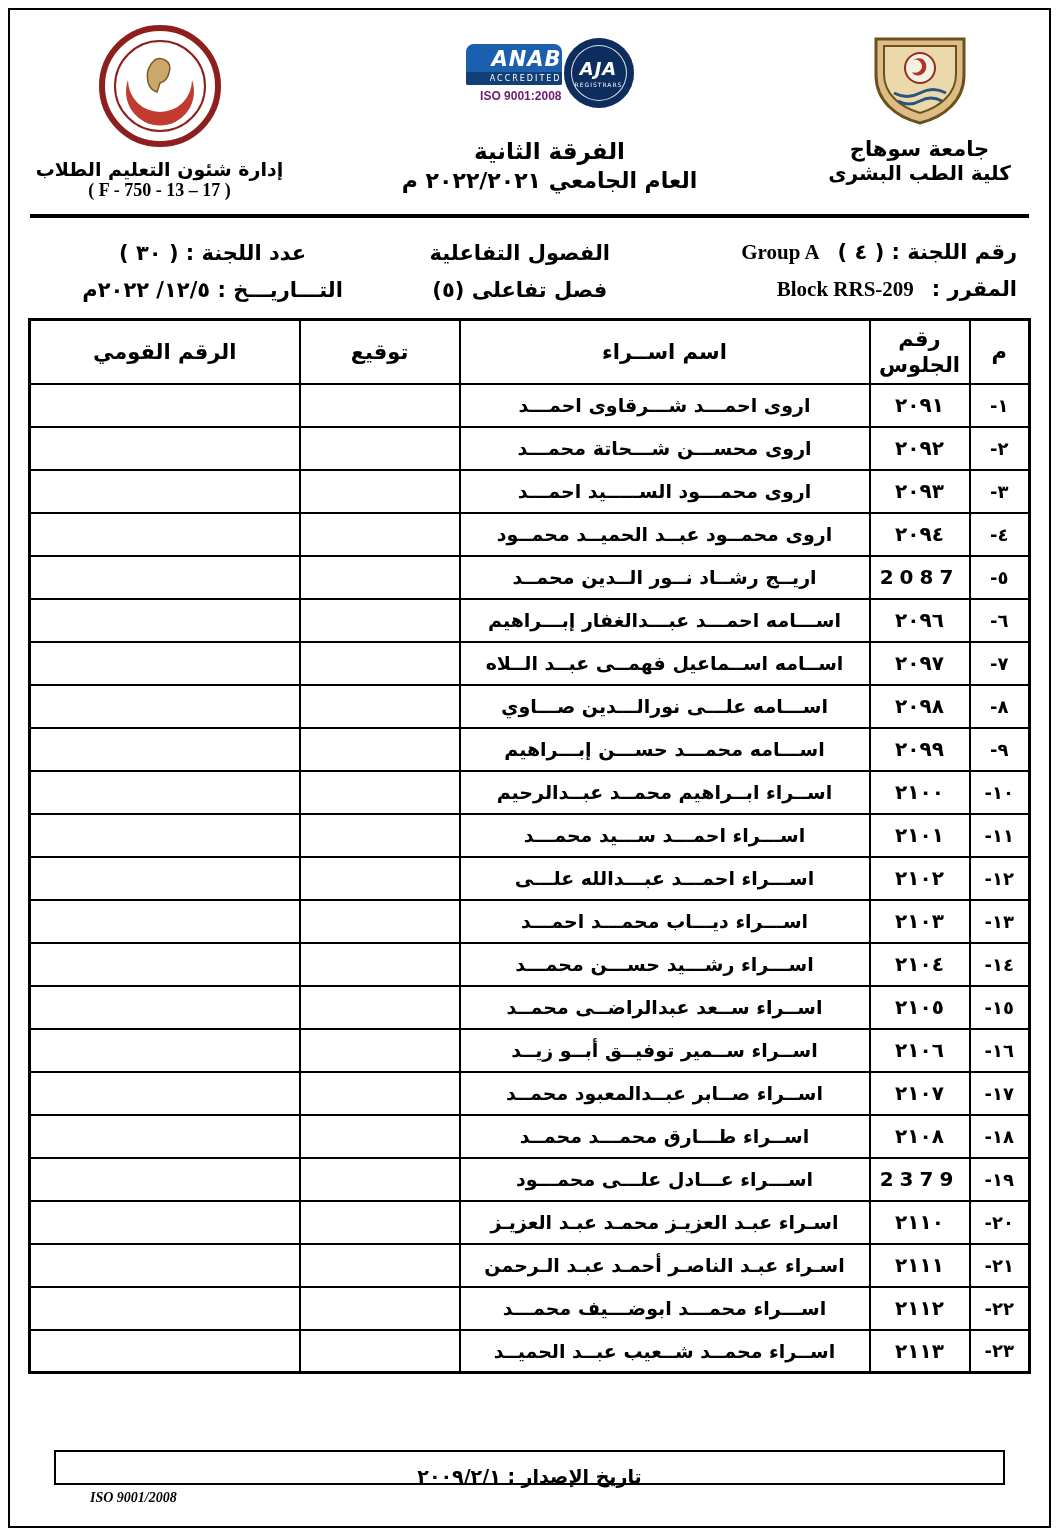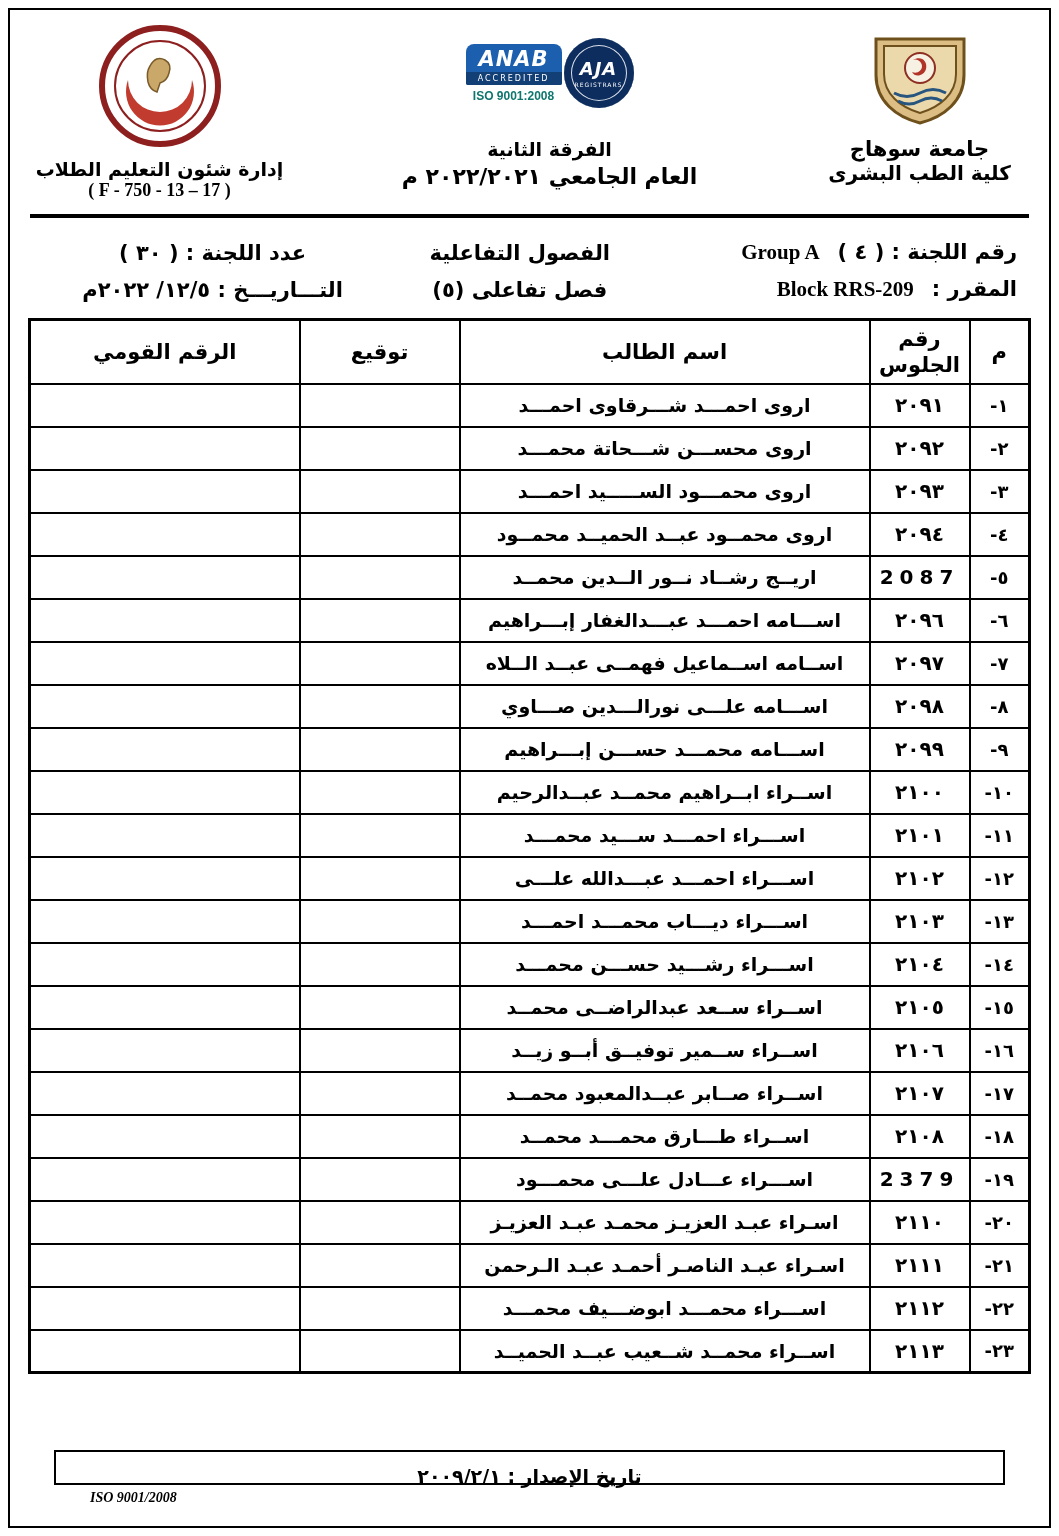--- a/index.html
+++ b/index.html
@@ -18,37 +18,37 @@
   .header {
     direction:rtl; display:flex; justify-content:space-between;
     align-items:flex-start; min-height:192px; padding:6px 4px 4px;
   }
   .block { text-align:center; }
   .block-university { width:215px; padding-top:12px; }
   .uni-name { font-size:21px; font-weight:bold; margin-top:5px; }
   .fac-name { font-size:20px; font-weight:bold; }
 
   .block-center { width:330px; padding-top:6px; }
-  .logos-row { direction:ltr; display:flex; justify-content:center; align-items:flex-start; gap:2px; min-height:98px; }
+  .logos-row { direction:ltr; display:flex; justify-content:center; align-items:flex-start; gap:2px; min-height:98px;text-align:right; }
   .anab-wrap { margin-top:14px; }
   .anab-box {
     width:96px; background:#1c5fae; border-radius:8px 8px 2px 2px; overflow:hidden;
   }
   .anab-name { display:block; color:#fff; font-weight:bold; font-style:italic; font-size:21px; letter-spacing:1px; padding:3px 0 1px; }
   .anab-acc { display:block; background:#123f75; color:#fff; font-size:8px; letter-spacing:2px; padding:2px 0; }
-  .anab-iso { font-size:12px; font-weight:bold; color:#0f766e; margin-top:4px; font-family:"Liberation Sans",sans-serif; direction:ltr; }
+  .anab-iso { font-size:12px; font-weight:bold; color:#701a75; margin-top:4px; font-family:"Liberation Sans",sans-serif; direction:ltr; }
   .aja-circle {
     width:70px; height:70px; border-radius:50%; background:#0d2d5e;
     box-shadow: inset 0 0 0 7px #0d2d5e, inset 0 0 0 8px rgba(255,255,255,.85);
     display:flex; flex-direction:column; align-items:center; justify-content:center;
     margin-top:8px;
   }
   .aja-name { color:#fff; font-weight:bold; font-style:italic; font-size:18px; letter-spacing:1px; }
   .aja-sub { color:#fff; font-size:6px; letter-spacing:1px; margin-top:2px; }
-  .grade-title { font-size:19px; font-weight:bold; margin-top:10px; }
+  .grade-title { font-size:23px; font-weight:bold; margin-top:10px; }
   .year-title { font-size:22px; font-weight:bold; margin-top:4px; }
 
   .block-dept { width:255px; }
   .dept-name { font-size:19px; font-weight:bold; margin-top:6px; }
   .form-code { font-size:18px; font-weight:bold; font-family:"Liberation Serif",serif; direction:ltr; unicode-bidi:isolate; }
 
   .header-rule { height:4px; background:#000; margin:4px 2px 0; }
 
   
   .info-grid {
@@ -171,21 +171,21 @@
         <col class="col-no">
           <col class="col-seat">
           <col class="col-name">
           <col class="col-sig">
           <col class="col-nid">
       </colgroup>
       <thead>
         <tr>
           <th>م</th>
           <th>رقم الجلوس</th>
-          <th>اسم الطالب</th>
+          <th>اسم اســراء</th>
           <th>توقيع</th>
           <th>الرقم القومي</th>
         </tr>
       </thead>
       <tbody>
   <tr>
     <td class="c-no">١-</td>
     <td class="c-seat">٢٠٩١</td>
     <td class="c-name">اروى احمـــد شـــرقاوى احمـــد</td>
     <td class="c-sig"></td>

